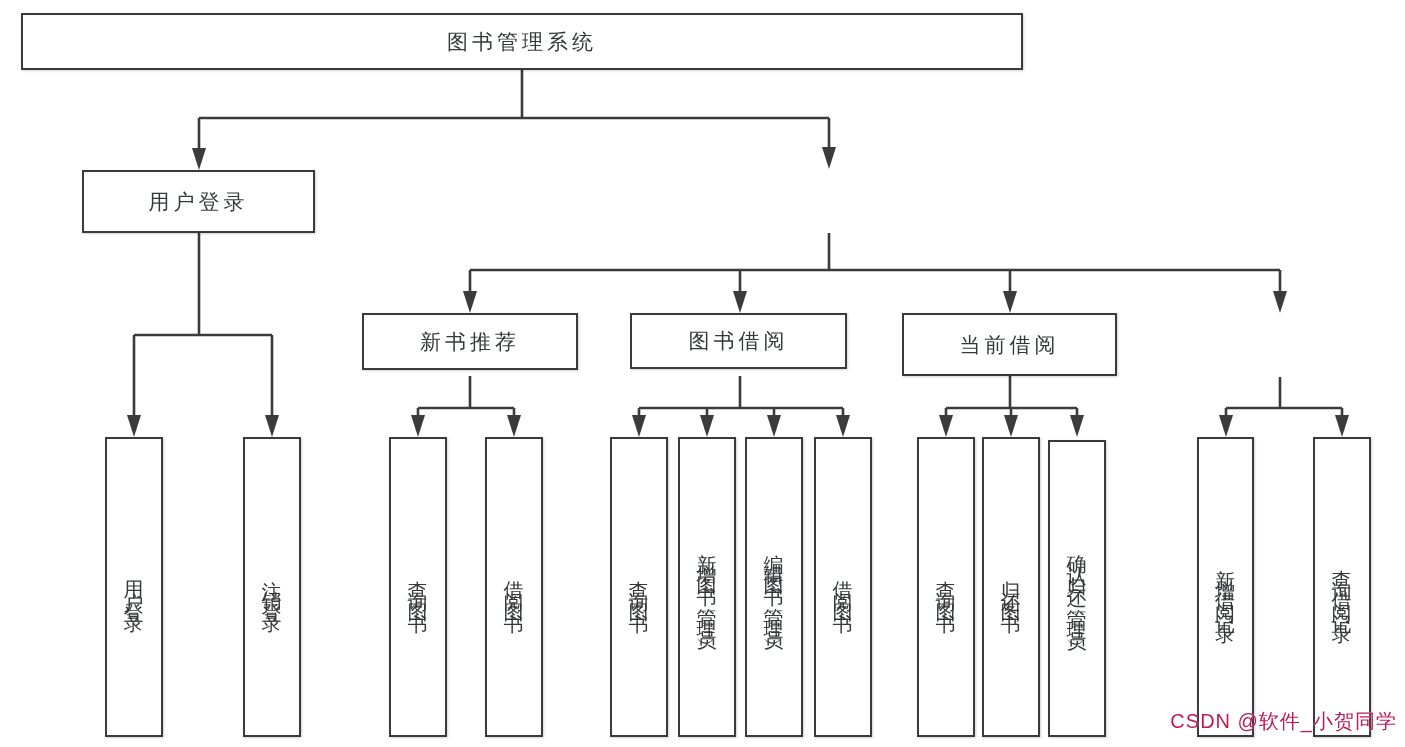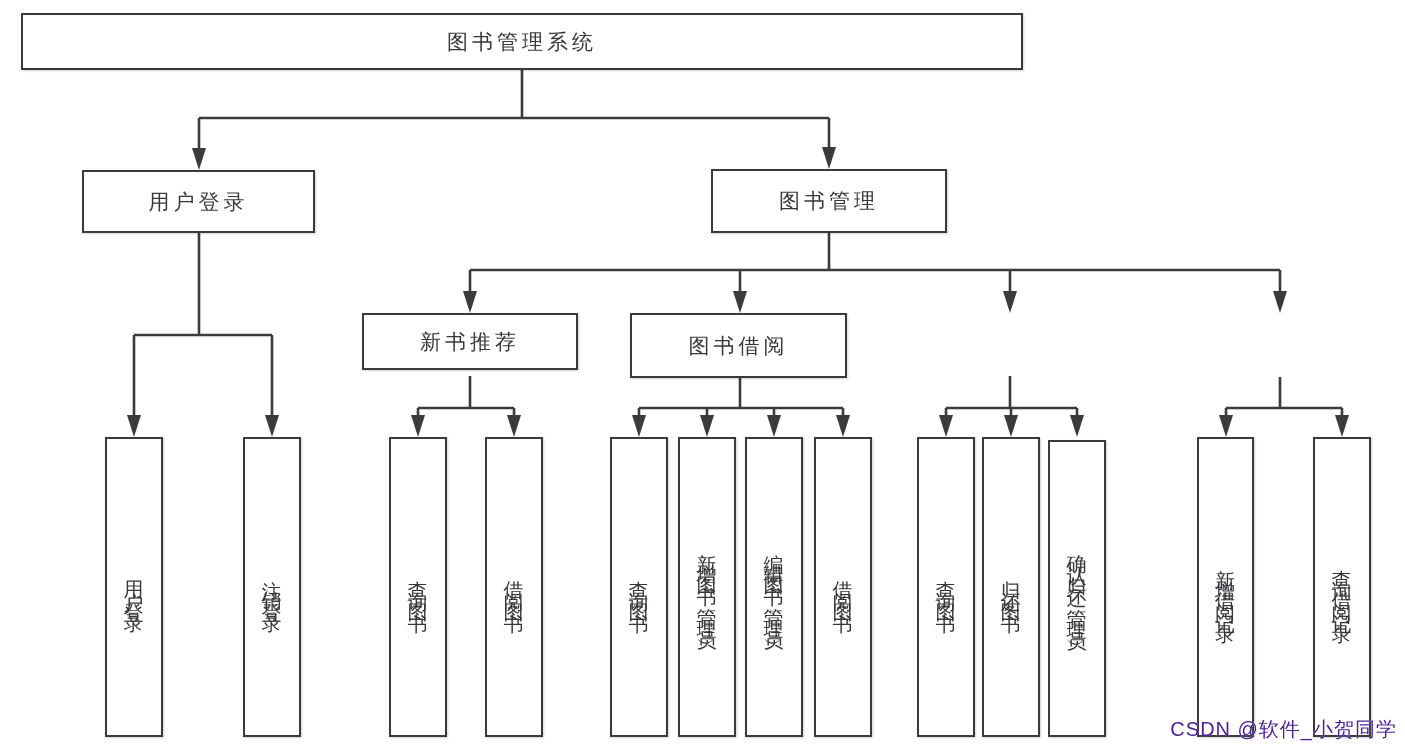--- a/index.html
+++ b/index.html
@@ -11,22 +11,22 @@
     border:2.5px solid #3a3a3a;box-sizing:border-box;
     display:flex;align-items:center;justify-content:center;
     color:#35383b;box-shadow:1px 1px 2px rgba(0,0,0,0.18);
   }
   .hlabel{font-size:21px;letter-spacing:4px;white-space:nowrap;}
   .leaf .vlabel{
     writing-mode:vertical-rl;text-orientation:mixed;
     font-size:20px;letter-spacing:11px;line-height:1;
   }
   .watermark{
-    position:absolute;z-index:3;right:8px;bottom:4px;
-    font-size:20px;color:#4c1d95;letter-spacing:1px;white-space:nowrap;
+    position:absolute;z-index:3;right:8px;bottom:12px;
+    font-size:20px;color:#be185d;letter-spacing:1px;white-space:nowrap;
     text-shadow:0 0 1px rgba(255,255,255,0.8);
   }
 </style>
 </head>
 <body>
 
 <div class="stage">
 
   <svg class="wires" width="1405" height="747" viewBox="0 0 1405 747" fill="none" stroke="#3b3b3b" stroke-width="2.6">
 
@@ -78,29 +78,29 @@
     </g>
   </svg>
 
   <div class="box" style="left:21px;top:13px;width:1002px;height:57px">
     <span class="hlabel">图书管理系统</span>
   </div>
 
   <div class="box" style="left:82px;top:170px;width:233px;height:63px">
     <span class="hlabel">用户登录</span>
   </div>
-  <div class="box" style="left:711px;top:169px;width:236px;height:64px">
-    <span class="hlabel">图书管理</span>
-  </div>
 
   <div class="box" style="left:362px;top:313px;width:216px;height:57px">
     <span class="hlabel">新书推荐</span>
   </div>
-  <div class="box" style="left:630px;top:313px;width:217px;height:65px">
+  <div class="box" style="left:630px;top:313px;width:217px;height:56px">
     <span class="hlabel">图书借阅</span>
+  </div>
+  <div class="box" style="left:902px;top:313px;width:215px;height:63px">
+    <span class="hlabel">当前借阅</span>
   </div>
 
   <div class="box leaf" style="left:105px;top:437px;width:58px;height:300px">
     <span class="vlabel">用户登录</span>
   </div>
   <div class="box leaf" style="left:243px;top:437px;width:58px;height:300px">
     <span class="vlabel">注销登录</span>
   </div>
 
   <div class="box leaf" style="left:389px;top:437px;width:58px;height:300px">

